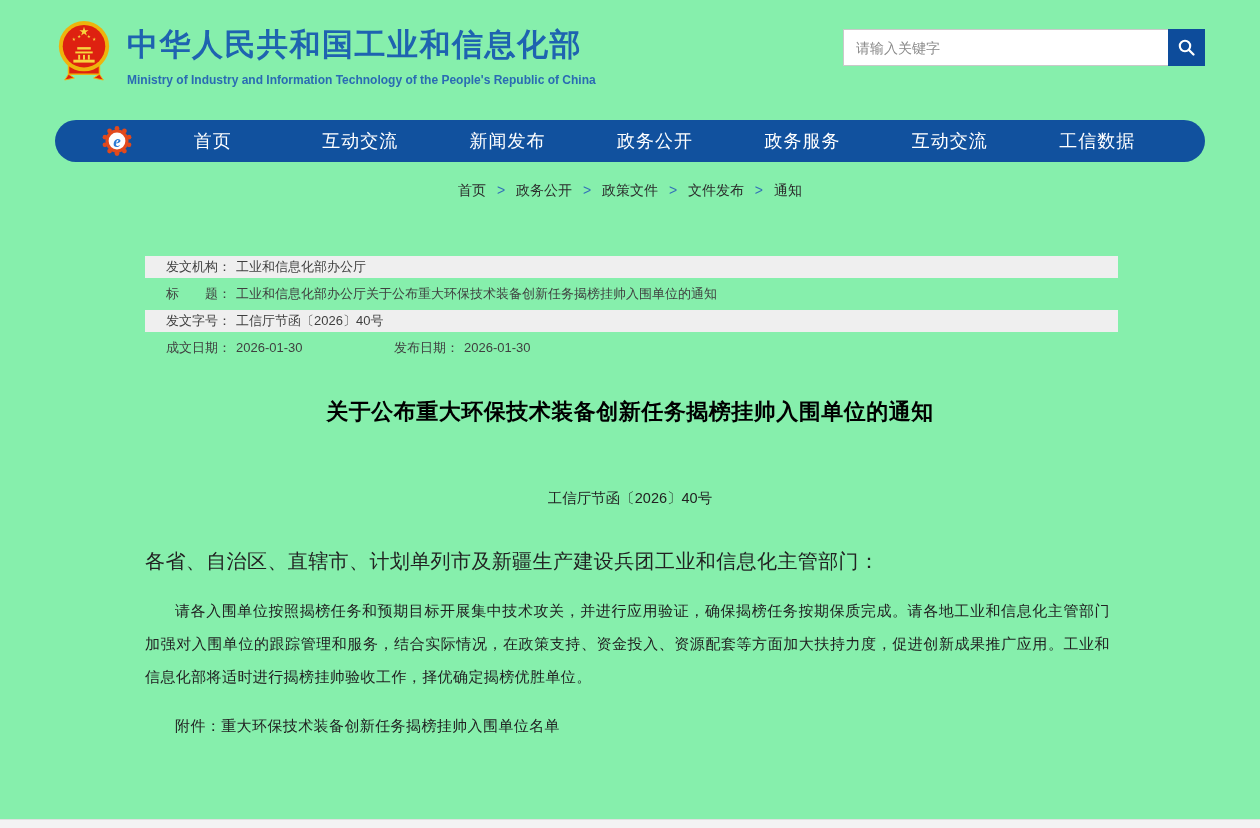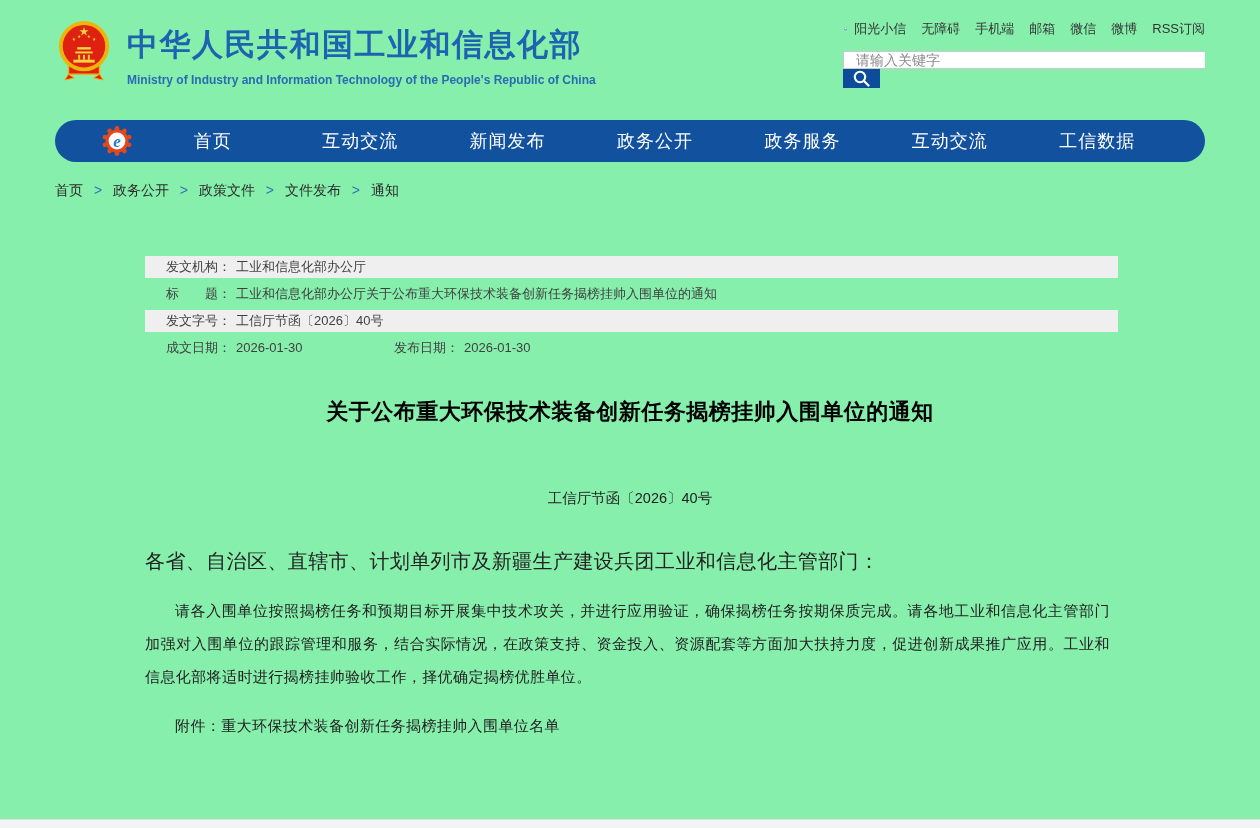--- a/index.html
+++ b/index.html
@@ -12,32 +12,32 @@
   .brand { display:flex; align-items:flex-start; cursor:pointer; }
   .emblem { width:58px; height:62px; margin-top:2px; }
   .brand-text { margin-left:14px; padding-top:6px; }
   .site-title { font-size:31px; font-weight:bold; color:#1e63b0; letter-spacing:1.5px; white-space:nowrap; }
   .site-subtitle { font-size:12px; font-weight:600; color:#2a6bb3; margin-top:7px; white-space:nowrap; }
 
   .header-right { width:362px; flex-shrink:0; }
   .utility { display:flex; justify-content:flex-end; align-items:center; gap:15px; font-size:13px; color:#333; height:22px; }
   .utility a { color:#333; text-decoration:none; white-space:nowrap; cursor:pointer; }
   .mascot { width:18px; height:18px; margin-right:-9px; }
-  .search-bar { margin-top:11px; display:flex; height:37px; width:362px;flex-direction:column; }
+  .search-bar { margin-top:11px; display:flex; height:37px; width:362px; }
   .search-input { flex:1; border:1px solid #c9c9c9; border-right:none; padding:0 12px; font-size:14px; color:#333; outline:none; font-family:inherit; }
   .search-input::placeholder { color:#8a8a8a; }
   .search-btn { width:37px; height:37px; background:#0d4c9b; border:none; display:flex; align-items:center; justify-content:center; cursor:pointer; }
 
   
   .nav { margin:10px 55px 0; height:42px; background:#11519e; border-radius:21px; display:flex; align-items:center; padding:0 34px 0 28px; }
   .nav-logo { width:32px; height:32px; margin:0 6px 0 18px; flex-shrink:0; }
   .nav-item { flex:1; text-align:center; color:#fff; font-size:18px; text-decoration:none; letter-spacing:1px; cursor:pointer; white-space:nowrap; }
 
   
-  .breadcrumb { margin:20px 55px 0; font-size:14px; color:#2b2b2b; height:17px; }
+  .breadcrumb { margin:20px 55px 0; font-size:14px; color:#2b2b2b; height:17px;text-align:center; }
   .crumb { color:#2b2b2b; text-decoration:none; cursor:pointer; }
   .crumb-sep { color:#3372b8; margin:0 7px; }
 
   
   .doc-meta { margin:57px 0 0 145px; width:973px; font-size:13px; color:#3f3f3f; }
   .meta-row { min-height:22px; line-height:22px; margin-bottom:5px; padding-left:21px; display:flex; }
   .meta-row.gray { background:#efefef; }
   .meta-cell { display:flex; white-space:nowrap; }
   .meta-cell.w1 { width:228px; }
   .meta-label { margin-right:5px; }
@@ -77,39 +77,20 @@
         <rect x="34" y="36" width="2" height="5" fill="#f7d53e"></rect>
         <rect x="19" y="41" width="22" height="3" fill="#f7d53e"></rect>
       </svg>
       <div class="brand-text">
         <div class="site-title">中华人民共和国工业和信息化部</div>
         <div class="site-subtitle">Ministry of Industry and Information Technology of the People's Republic of China</div>
       </div>
     </div>
 
     <div class="header-right">
-      <div class="utility">
-        <svg class="mascot" viewBox="0 0 18 18">
-          <circle cx="4" cy="3" r="1" fill="#f5c33b"></circle>
-          <circle cx="14" cy="3" r="1" fill="#f5c33b"></circle>
-          <circle cx="2.5" cy="8" r="0.9" fill="#f5c33b"></circle>
-          <circle cx="15.5" cy="8" r="0.9" fill="#f5c33b"></circle>
-          <circle cx="5" cy="15" r="0.9" fill="#f5c33b"></circle>
-          <circle cx="13" cy="15" r="0.9" fill="#f5c33b"></circle>
-          <ellipse cx="9" cy="9" rx="4.5" ry="5.5" fill="#6a9be0"></ellipse>
-          <ellipse cx="9" cy="7.5" rx="3" ry="2.4" fill="#eef4fd"></ellipse>
-        </svg>
-        <a>阳光小信</a>
-        <a>无障碍</a>
-        <a>手机端</a>
-        <a>邮箱</a>
-        <a>微信</a>
-        <a>微博</a>
-        <a>RSS订阅</a>
-      </div>
       <div class="search-bar">
         <input class="search-input" type="text" placeholder="请输入关键字" style="">
         <button class="search-btn">
           <svg width="19" height="19" viewBox="0 0 19 19">
             <circle cx="8" cy="8" r="5.2" fill="none" stroke="#fff" stroke-width="2.1"></circle>
             <line x1="12" y1="12" x2="16.5" y2="16.5" stroke="#fff" stroke-width="2.3" stroke-linecap="round"></line>
           </svg>
         </button>
       </div>
     </div>

